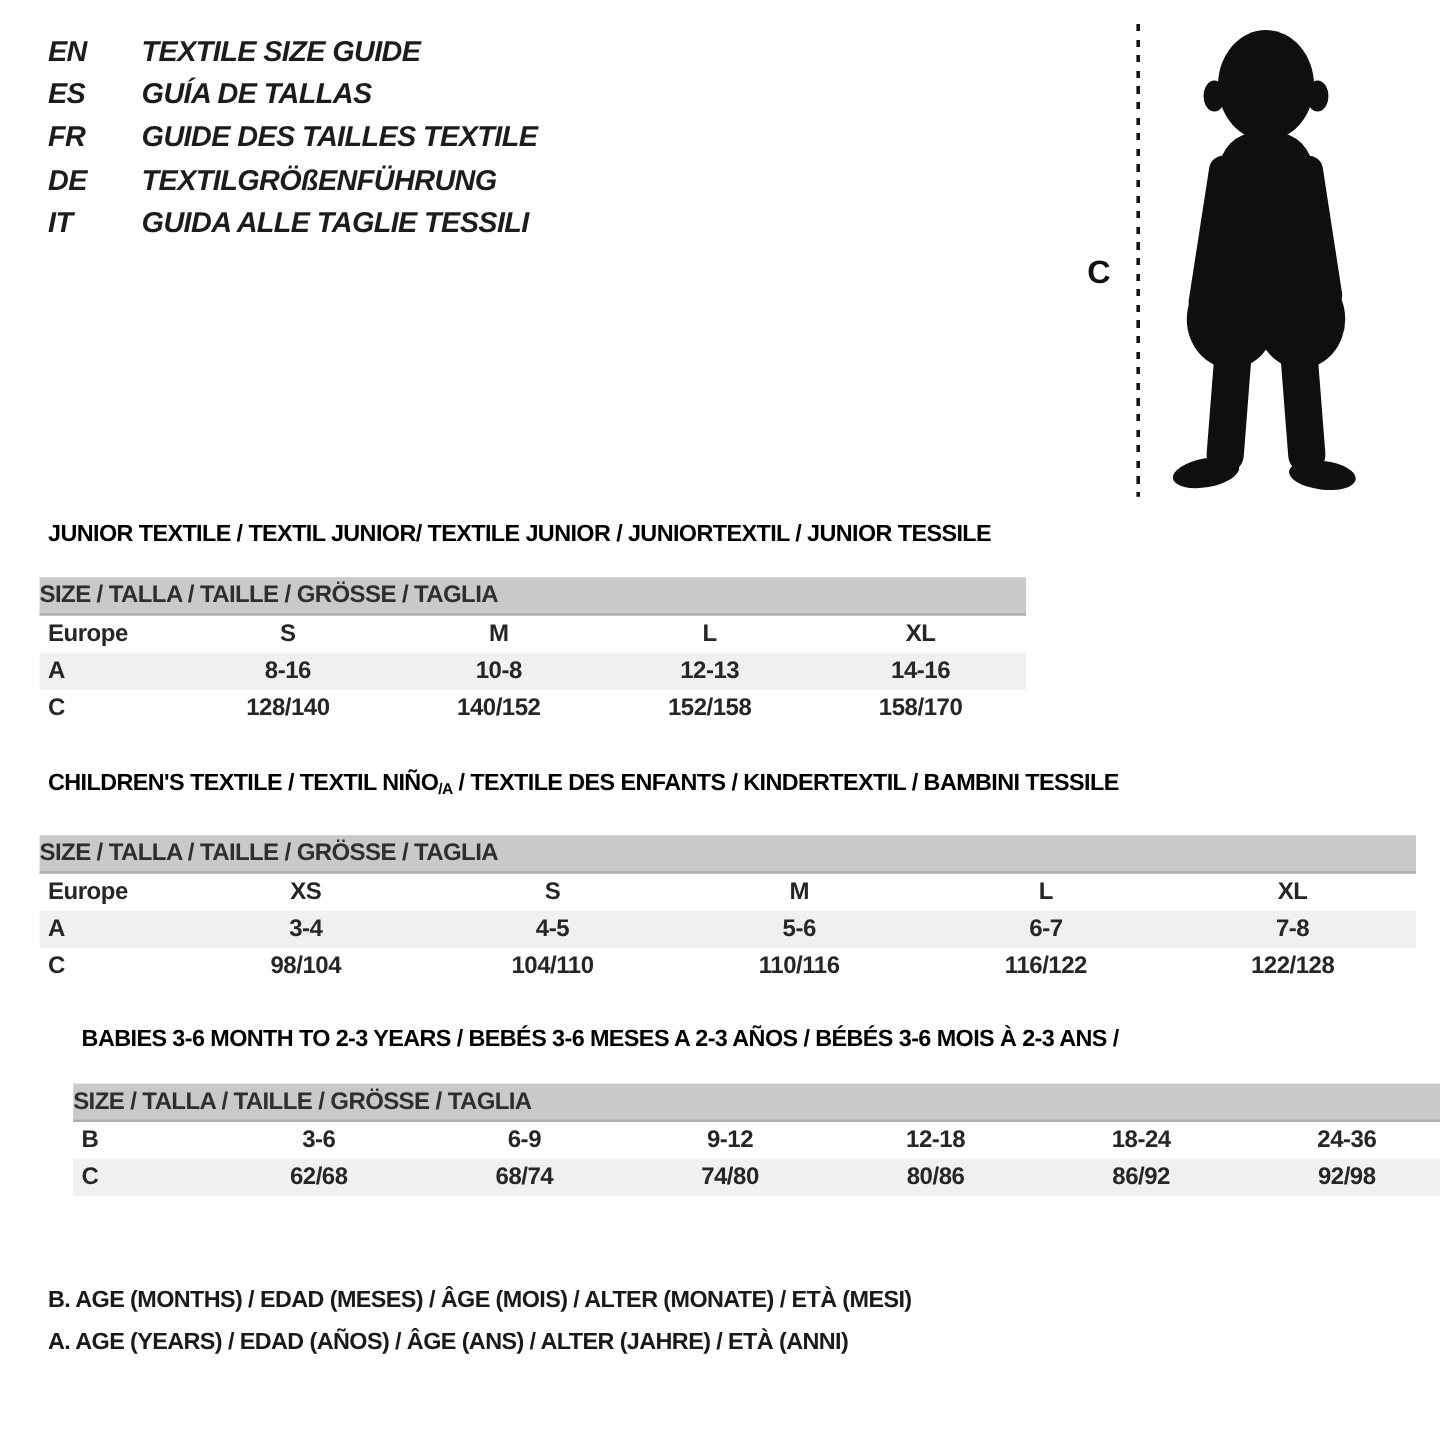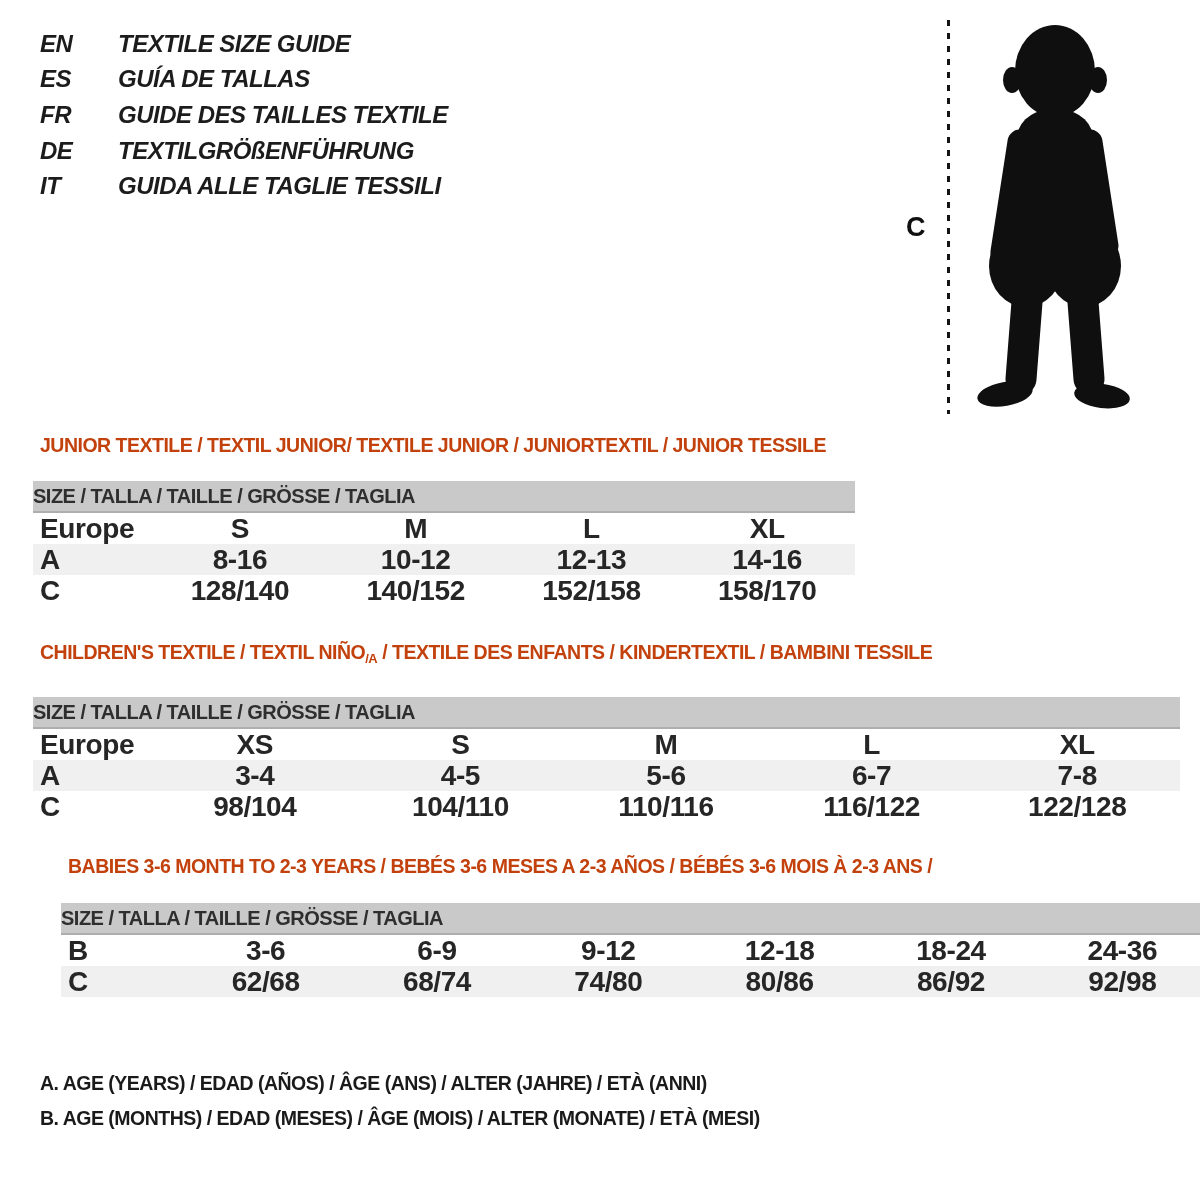--- a/index.html
+++ b/index.html
@@ -16,30 +16,30 @@
   .height-line{position:absolute;left:947px;top:20px;width:3px;height:394px;
     background:repeating-linear-gradient(180deg,#141414 0 6px,transparent 6px 13px);}
   .c-label{position:absolute;left:906px;top:212px;font-size:27px;font-weight:700;color:#101010;}
   .baby-svg{position:absolute;left:960px;top:14px;width:186px;height:406px;}
   
   .tbl-section{position:absolute;left:33px;}
   .sec-junior{top:433px;width:822px;}
   .sec-children{top:640px;width:1147px;}
   .sec-babies{top:852px;width:1147px;margin-left:28px;}
   .tbl-title{margin-left:7px;font-size:19.5px;font-weight:700;letter-spacing:-0.5px;
-    line-height:24px;color:#c2410c;white-space:nowrap;}
+    line-height:24px;color:#000000;white-space:nowrap;}
   .sec-babies .tbl-title{line-height:28px;}
   .tbl-title .sub{font-size:13px;vertical-align:-4px;}
   .sec-junior .tbl{margin-top:24px;}
   .sec-children .tbl{margin-top:26px;}
   .sec-babies .tbl{margin-top:23px;}
   .tbl-head{height:30px;line-height:30px;background:#c9c9c9;border-bottom:2px solid #aeaeae;
     padding-left:0;font-size:20px;font-weight:700;letter-spacing:-0.5px;color:#2e2e2e;}
   .tbl-row{display:flex;height:31px;align-items:center;
-    font-size:28px;font-weight:700;letter-spacing:-0.4px;color:#262626;}
+    font-size:20px;font-weight:700;letter-spacing:-0.4px;color:#262626;}
   .tbl-row.shaded{background:#f0f0f0;}
   .cell.label{width:112px;padding-left:7px;}
   .cell.val{flex:1;text-align:center;}
   
   .legend{position:absolute;left:40px;top:1066px;}
   .legend-line{font-size:19.5px;font-weight:700;letter-spacing:-0.5px;
     line-height:35px;color:#1a1a1a;white-space:nowrap;}
 </style>
 </head>
 <body>
@@ -104,21 +104,21 @@
         <div class="tbl-row">
           <div class="cell label">Europe</div>
           <div class="cell val">S</div>
           <div class="cell val">M</div>
           <div class="cell val">L</div>
           <div class="cell val">XL</div>
         </div>
         <div class="tbl-row shaded">
           <div class="cell label">A</div>
           <div class="cell val">8-16</div>
-          <div class="cell val">10-12</div>
+          <div class="cell val">10-8</div>
           <div class="cell val">12-13</div>
           <div class="cell val">14-16</div>
         </div>
         <div class="tbl-row">
           <div class="cell label">C</div>
           <div class="cell val">128/140</div>
           <div class="cell val">140/152</div>
           <div class="cell val">152/158</div>
           <div class="cell val">158/170</div>
         </div>
@@ -179,17 +179,17 @@
           <div class="cell val">68/74</div>
           <div class="cell val">74/80</div>
           <div class="cell val">80/86</div>
           <div class="cell val">86/92</div>
           <div class="cell val">92/98</div>
         </div>
       </div>
   </section>
 
   <div class="legend">
+      <div class="legend-line">B. AGE (MONTHS) / EDAD (MESES) / ÂGE (MOIS) / ALTER (MONATE) / ETÀ (MESI)</div>
       <div class="legend-line">A. AGE (YEARS) / EDAD (AÑOS) / ÂGE (ANS) / ALTER (JAHRE) / ETÀ (ANNI)</div>
-      <div class="legend-line">B. AGE (MONTHS) / EDAD (MESES) / ÂGE (MOIS) / ALTER (MONATE) / ETÀ (MESI)</div>
     </div>
 
 </div>
 
 </body></html>

